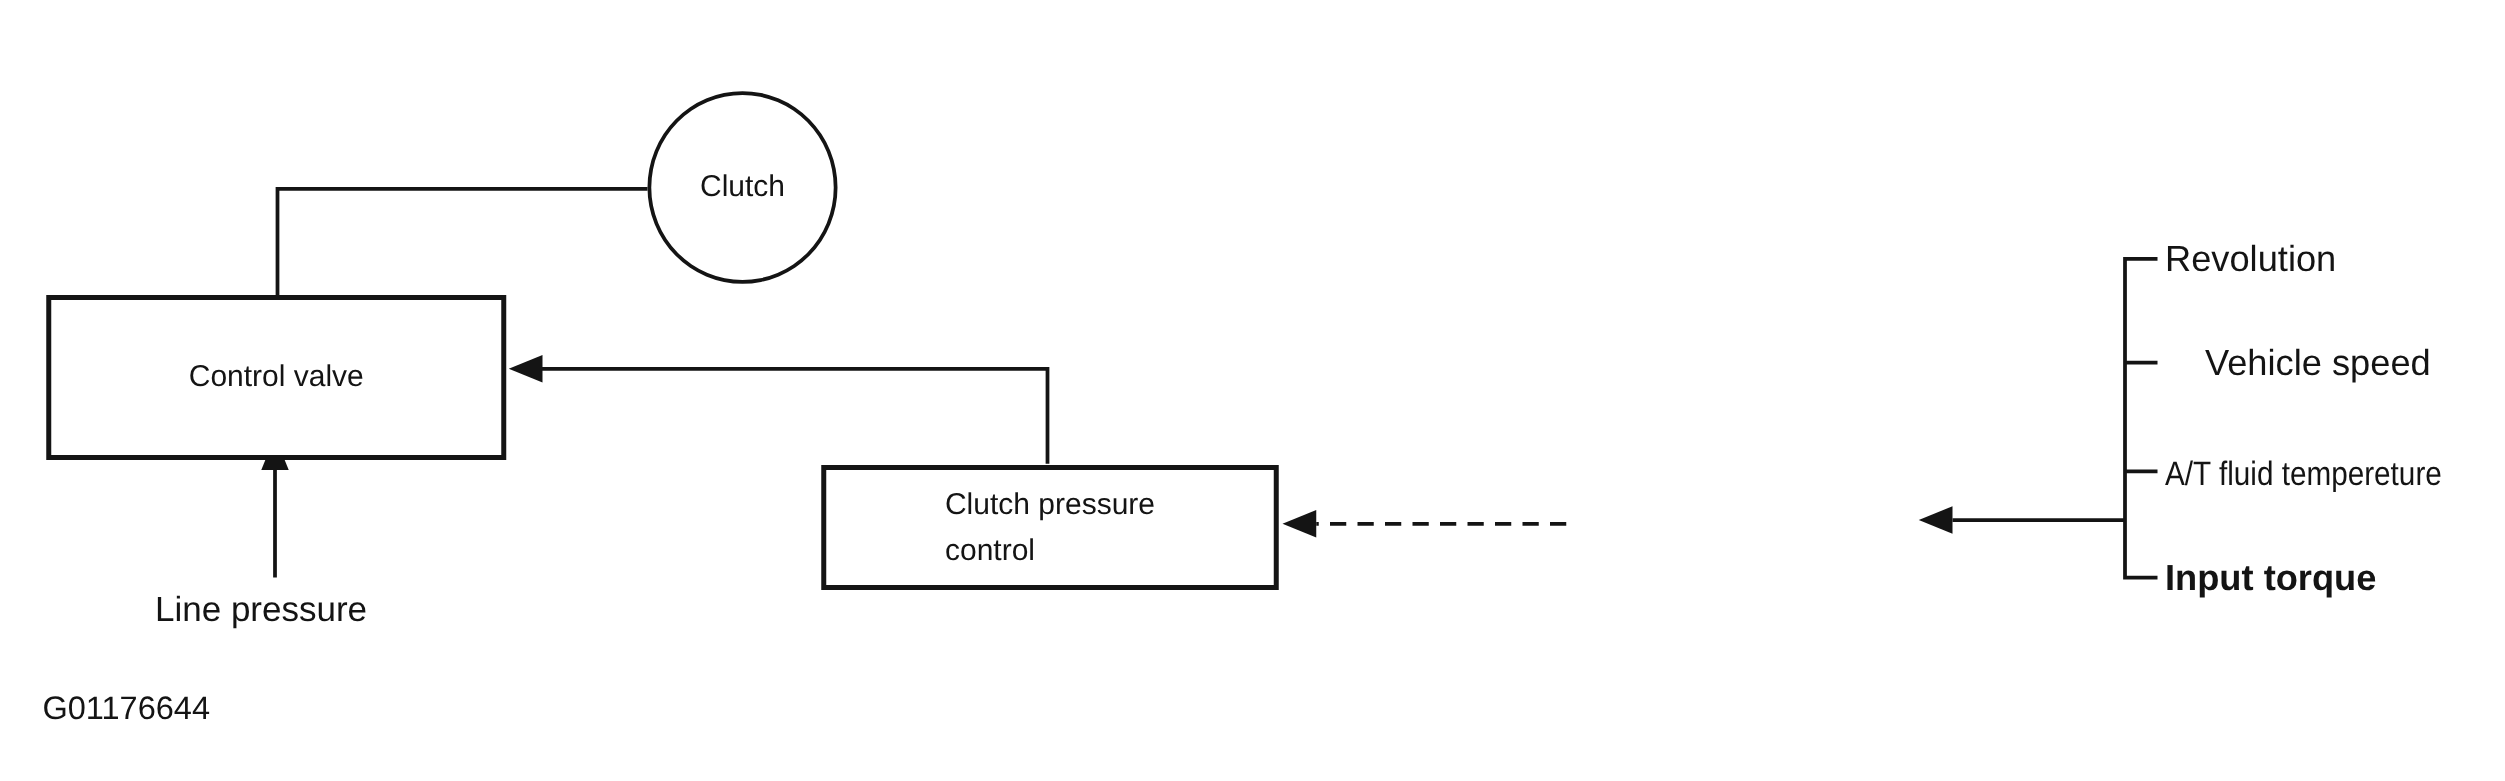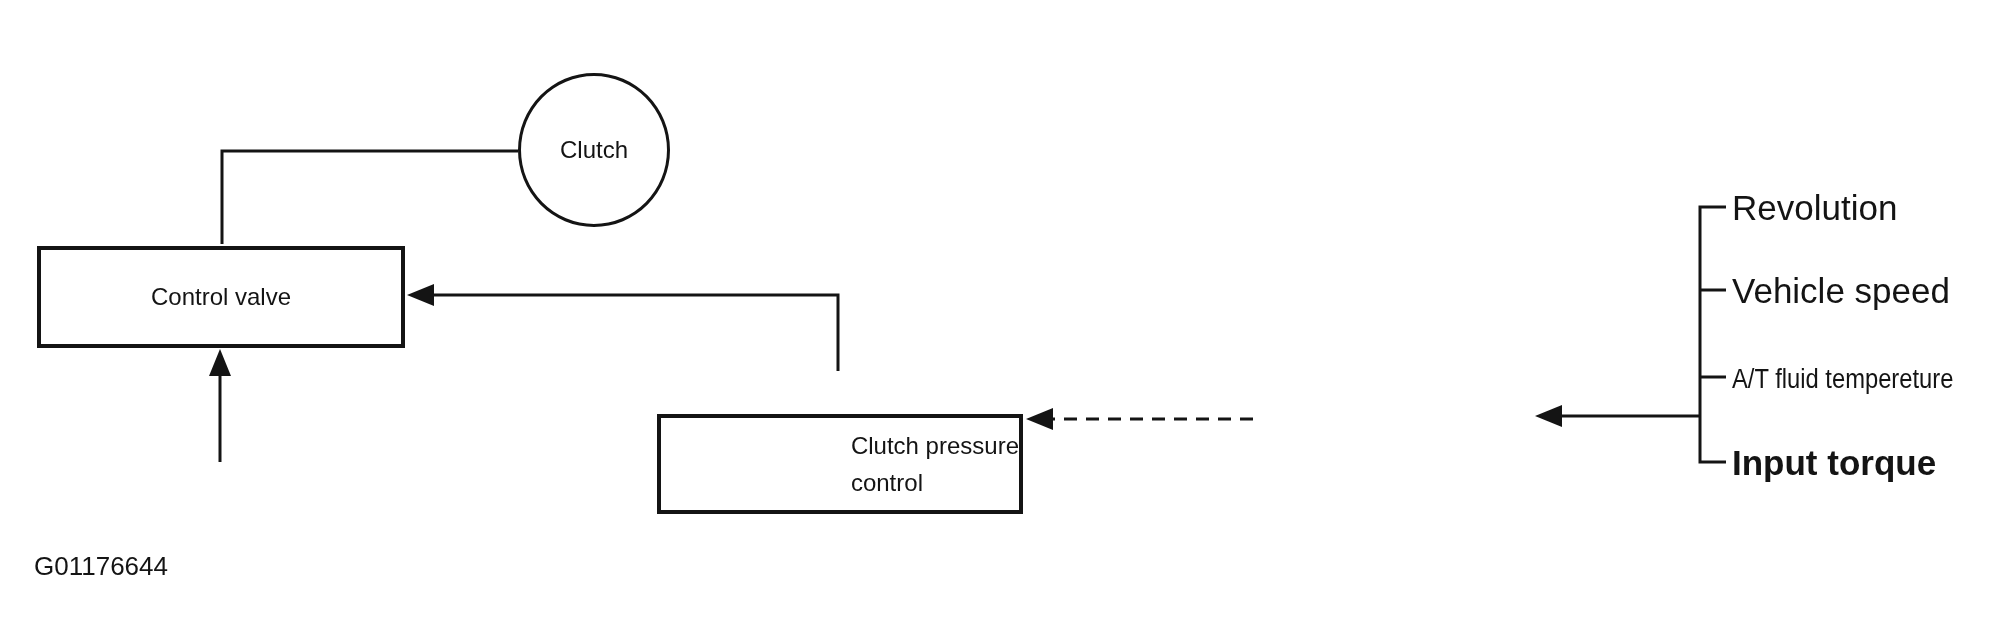--- a/index.html
+++ b/index.html
@@ -20,31 +20,31 @@
     border: 4px solid var(--ink);
     background: var(--bg);
     display: flex;
     align-items: center;
     justify-content: center;
     font-size: 24px;
     line-height: 1.3;
     white-space: pre-line;
   }
   .node.circle { border-width: 3px; border-radius: 50%; }
-  #node-control-valve   { left: 37px;   top: 246px; width: 368px; height: 102px; }
+  #node-control-valve   { left: 37px;   top: 236px; width: 368px; height: 132px; }
   #node-cpc             { left: 657px;  top: 372px; width: 366px; height: 100px;
-                          justify-content: flex-end; line-height: 37px; margin-top: 42px; }
+                          justify-content: center; line-height: 37px; }
   #node-tcm             { left: 1256px; top: 383px; width: 276px; height: 75px; font-size: 30px; }
   #node-clutch          { left: 518px;  top: 73px;  width: 152px; height: 154px; }
   .floating-label { position: absolute; font-size: 28px; line-height: 30px; white-space: nowrap; }
   #label-line-pressure  { left: 124px;  top: 473px; }
   #figure-id            { left: 34px;   top: 551px; font-size: 26px; }
-  .input-label { position: absolute; left: 1732px; font-size: 35px; line-height: 30px; white-space: nowrap; }
+  .input-label { position: absolute; left: 1732px; font-size: 29px; line-height: 30px; white-space: nowrap; }
   #input-revolution     { top: 193px; }
-  #input-vehicle-speed  { top: 276px; }
+  #input-vehicle-speed  { top: 276px; margin-left: 32px; }
   #input-at-fluid-temp  { top: 364px; font-size: 27px; transform: scaleX(0.88); transform-origin: left center; }
   #input-input-torque   { top: 448px; font-weight: bold; }
 </style>
 </head>
 <body>
 
 <div id="canvas">
 
   <svg id="wires" viewBox="0 0 2004 625" xmlns="http://www.w3.org/2000/svg">
 
@@ -80,20 +80,21 @@
   <div class="node" id="node-control-valve">
     <span>Control valve</span>
   </div>
 
   <div class="node" id="node-cpc">
     <span>Clutch pressure
 control</span>
   </div>
 
 
+  <div class="floating-label" id="label-line-pressure">Line pressure</div>
 
   <div class="floating-label" id="figure-id">G01176644</div>
 
   <div class="input-label" id="input-revolution">Revolution</div>
   <div class="input-label" id="input-vehicle-speed">Vehicle speed</div>
   <div class="input-label" id="input-at-fluid-temp">A/T fluid tempereture</div>
   <div class="input-label" id="input-input-torque">Input torque</div>
 
 </div>
 

